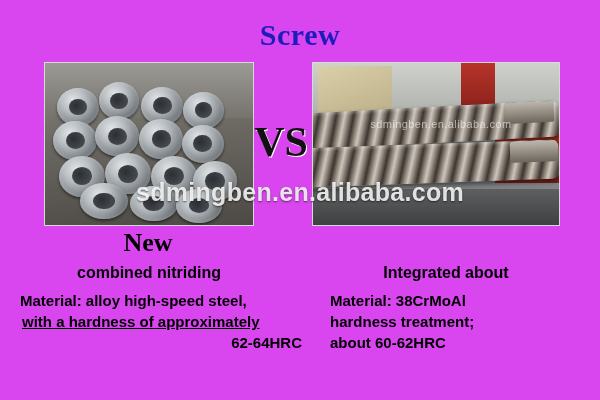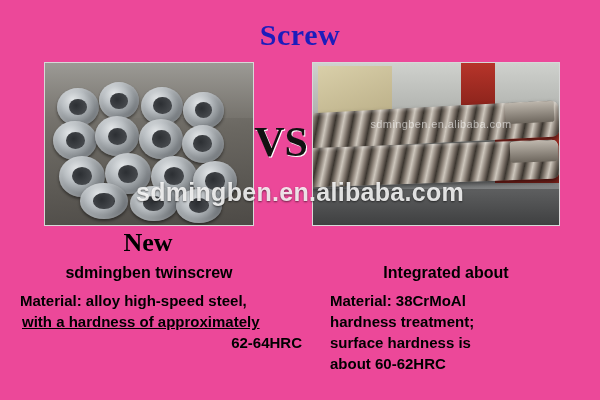--- a/index.html
+++ b/index.html
@@ -11,21 +11,21 @@
     width: 600px;
     height: 400px;
     font-family: "Liberation Sans", sans-serif;
     position: relative;
     overflow: hidden;
   }
   .page {
     position: relative;
     width: 600px;
     height: 400px;
-    background: #ec4899;
+    background: #d946ef;
   }
 
   
   .title {
     position: absolute;
     top: 18px;
     left: 0;
     width: 600px;
     text-align: center;
     font-size: 30px;
@@ -281,29 +281,28 @@
   </div>
 
   <div class="wm-small">sdmingben.en.alibaba.com</div>
 
   <div class="vs">VS</div>
 
   <div class="wm-main">sdmingben.en.alibaba.com</div>
 
   <div class="col-heading heading-left">New</div>
 
-  <div class="subtitle sub-left">sdmingben twinscrew</div>
+  <div class="subtitle sub-left">combined nitriding</div>
   <div class="subtitle sub-right">Integrated about</div>
 
   <div class="material mat-left">
     <span class="mat-line">Material: alloy high-speed steel,</span>
     <span class="mat-line">with a hardness of approximately</span>
     <span class="mat-line">62-64HRC</span>
   </div>
 
   <div class="material mat-right">
     <span class="mat-line">Material: 38CrMoAl</span>
     <span class="mat-line">hardness treatment;</span>
-    <span class="mat-line">surface hardness is</span>
     <span class="mat-line">about 60-62HRC</span>
   </div>
 
 </div>
 
 </body></html>

